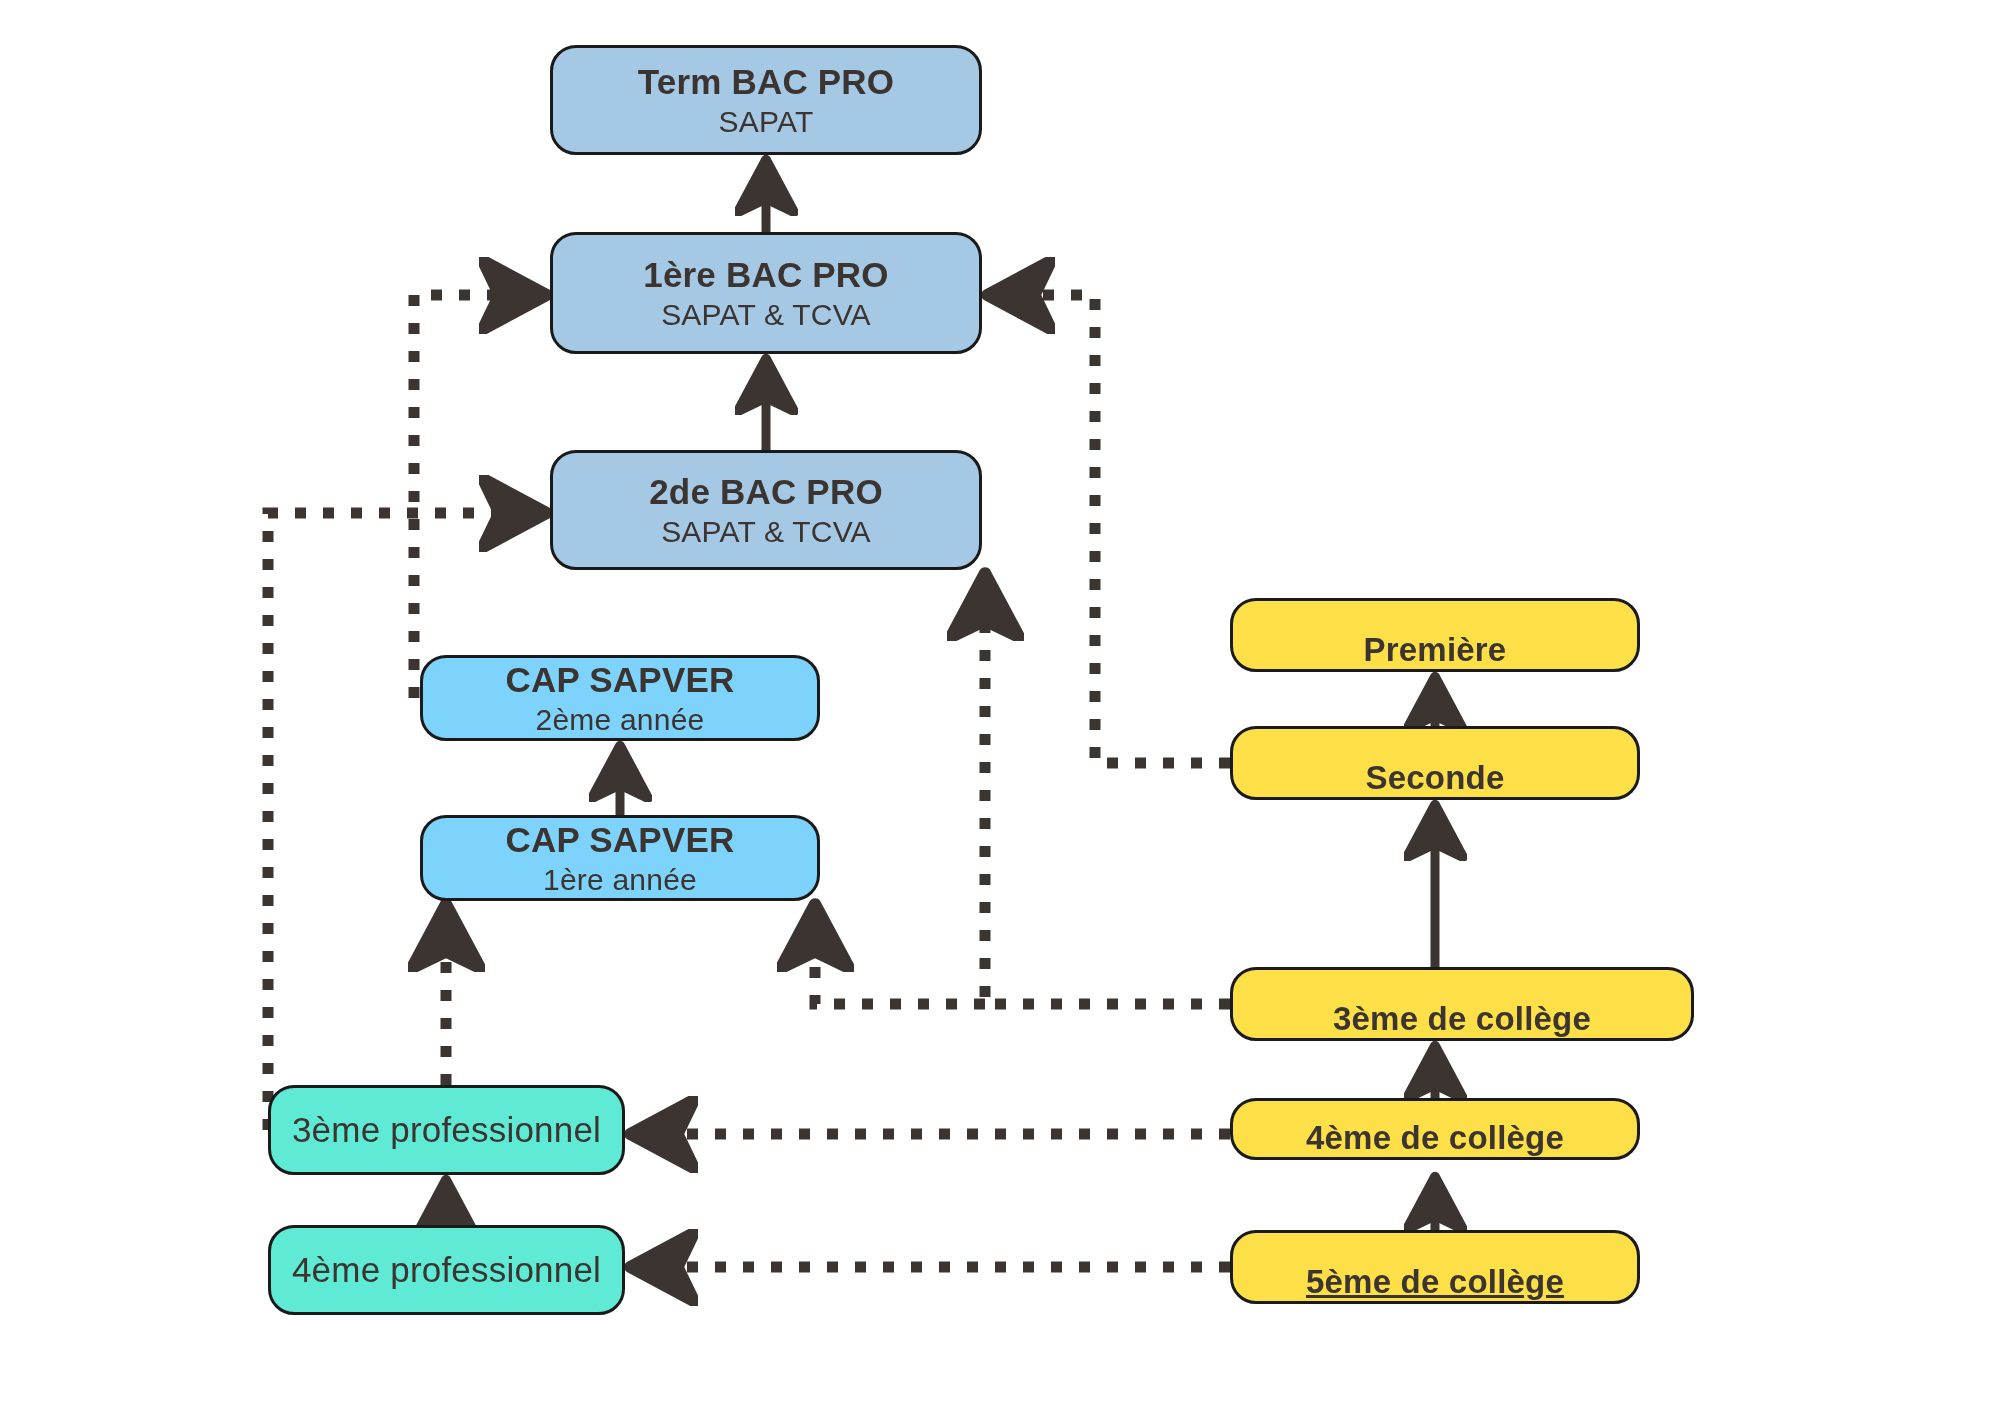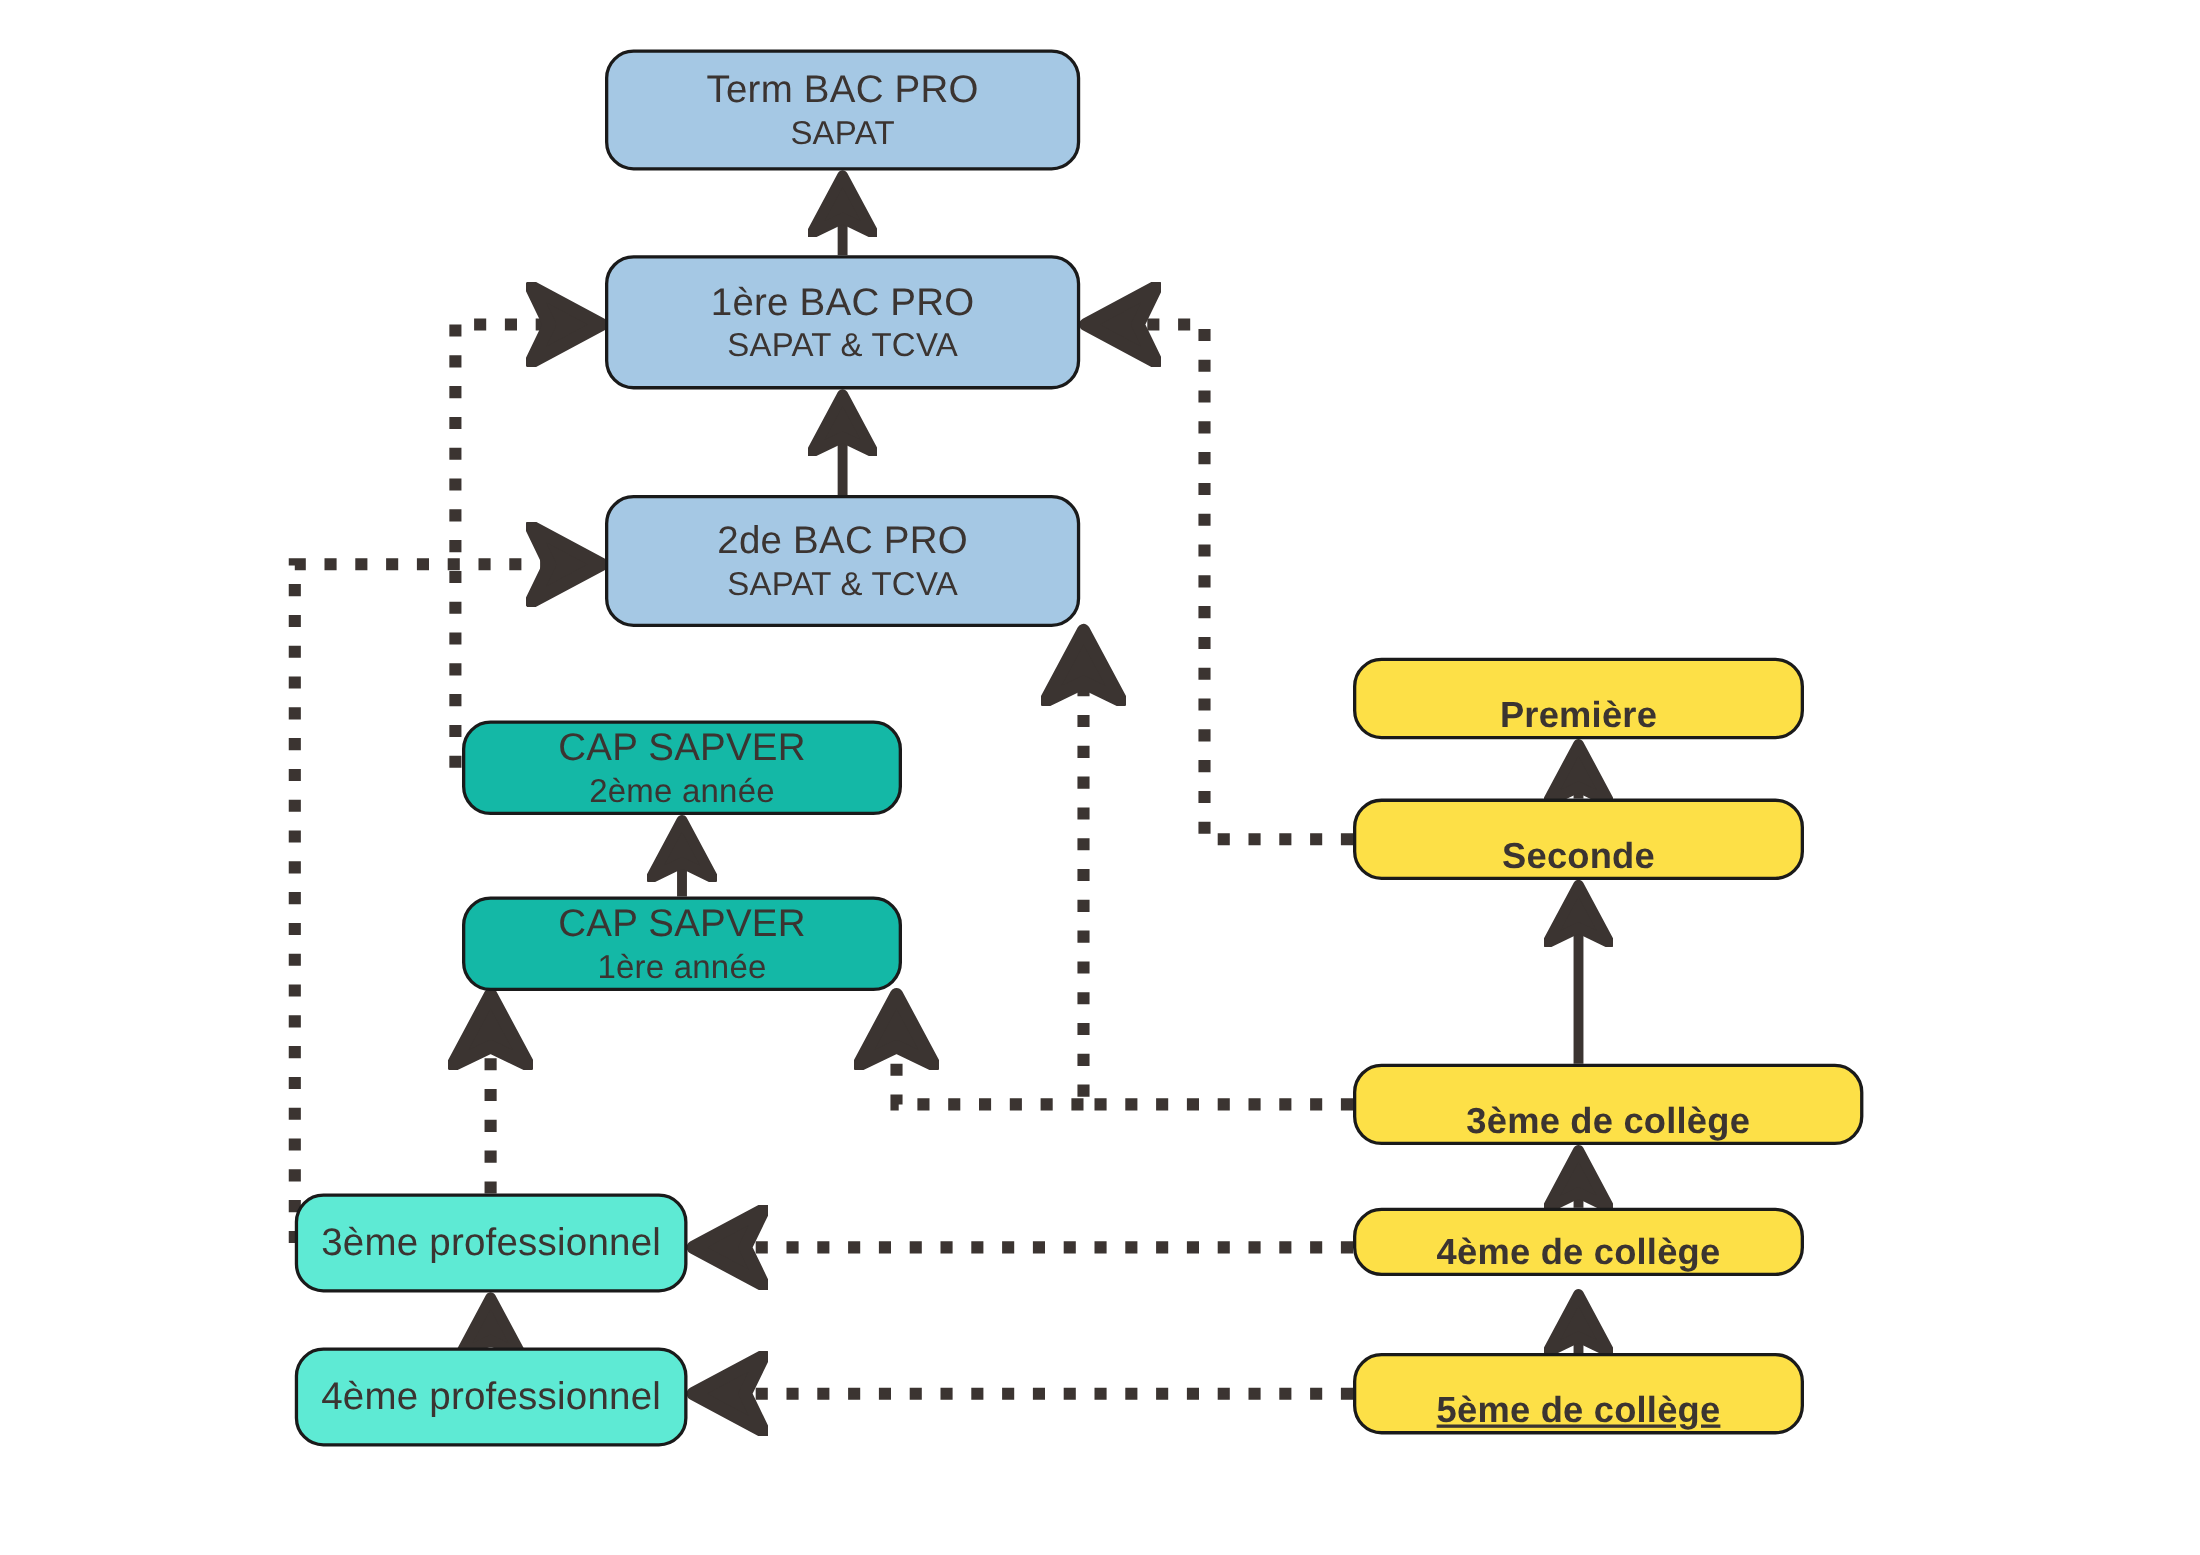--- a/index.html
+++ b/index.html
@@ -20,27 +20,27 @@
     border-radius:26px;
     display:flex;
     flex-direction:column;
     align-items:center;
     justify-content:center;
     text-align:center;
     color:#3b3431;
     line-height:1.12;
     z-index:5;
   }
-  .node .l1{font-size:35px;font-weight:400;letter-spacing:.2px;}
+  .node .l1{font-size:35px;font-weight:700;letter-spacing:.2px;}
   .node .l2{font-size:30px;font-weight:400;letter-spacing:.2px;margin-top:4px;}
   .node.single .l1{font-weight:400;}
   .node.bold-single .l1{font-weight:700;font-size:33px;}
 
   .c-blue{background:#a5c8e4;}
-  .c-tan{background:#14b8a6;}
+  .c-tan{background:#7dd3fc;}
   .c-salmon{background:#5eead4;}
   .c-purple{background:#fde047;justify-content:flex-end;}
 </style>
 </head>
 <body>
 
 <div id="stage">
 
   <svg id="edges" viewBox="0 0 2000 1414" xmlns="http://www.w3.org/2000/svg">
     <defs>

